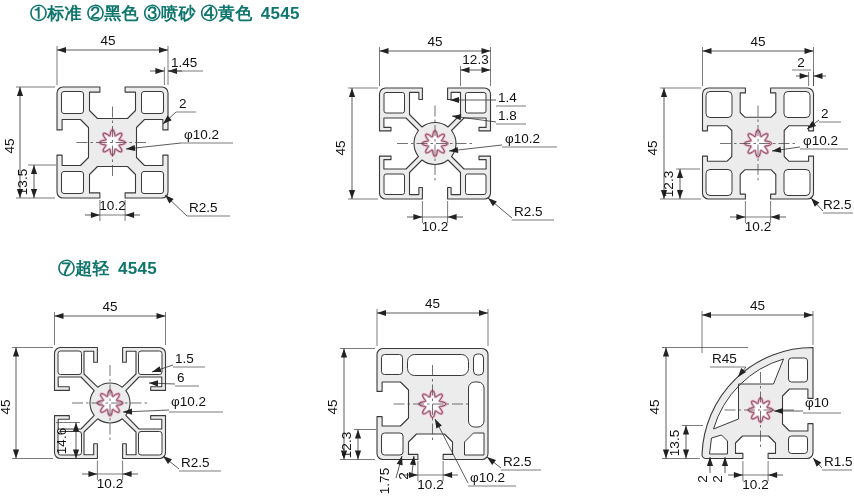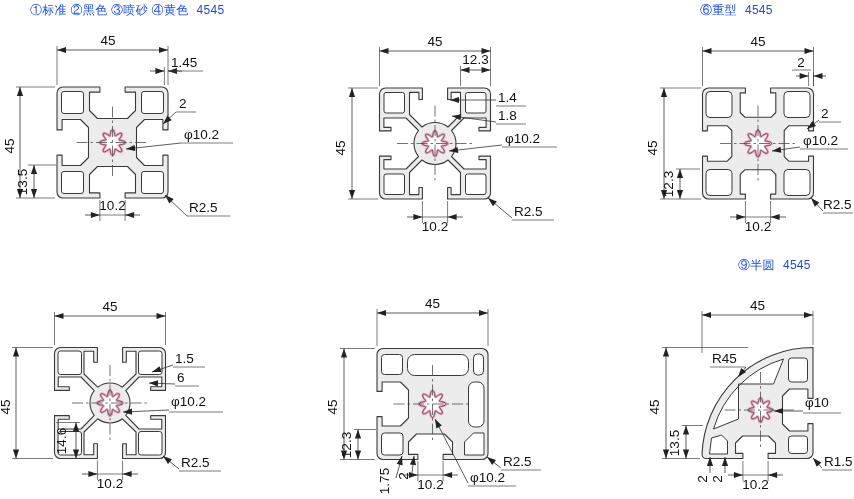--- a/index.html
+++ b/index.html
@@ -1,18 +1,18 @@
 <!DOCTYPE html>
 <html><head>
 <meta charset="utf-8">
 <style>
   html,body{margin:0;padding:0;background:#fff;}
   .stage{position:relative;width:854px;height:499px;background:#fff;overflow:hidden;
          font-family:"Liberation Sans",sans-serif;}
-  .ttl{position:absolute;font-weight:normal;font-size:12px;color:#1d4ed8;white-space:nowrap;
+  .ttl{position:absolute;font-weight:bold;font-size:17px;color:#0f766e;white-space:nowrap;
        letter-spacing:.3px;}
   .ttl .code{margin-left:8px;}
   .panel{position:absolute;}
   svg{display:block;}
   .body{fill:#ececec;stroke:#3a3a3a;stroke-width:1.1;stroke-linejoin:round;}
   .hole{fill:#ffffff;stroke:#3a3a3a;stroke-width:1;stroke-linejoin:round;}
   .flw{fill:#ffffff;stroke:#f0a6c2;stroke-width:2.6;}
   .flw2{fill:none;stroke:#5a4a52;stroke-width:.9;}
   .cl{stroke:#444;stroke-width:.75;fill:none;stroke-dasharray:11 3 2.5 3;}
   .e{stroke:#444;stroke-width:.7;fill:none;}
@@ -27,22 +27,21 @@
 
   <svg width="0" height="0" style="position:absolute">
     <defs>
       <marker id="ar" markerWidth="11" markerHeight="9" refX="9.5" refY="4" orient="auto-start-reverse" markerUnits="userSpaceOnUse">
         <path d="M0.5,0.9 L9.5,4 L0.5,7.1 Z" fill="#222"></path>
       </marker>
     </defs>
   </svg>
 
   <div class="ttl" style="left:30px;top:2px"><span>①标准 ②黑色 ③喷砂 ④黄色</span><span class="code">4545</span></div>
-  <div class="ttl" style="left:700px;top:2px"><span>⑥重型</span><span class="code">4545</span></div>
-  <div class="ttl" style="left:738px;top:257px"><span>⑨半圆</span><span class="code">4545</span></div>
+  <div class="ttl" style="left:58px;top:257px"><span>⑦超轻</span><span class="code">4545</span></div>
 
   <div class="panel" style="left:0;top:0">
   <svg width="300" height="255">
     <g transform="translate(112.5,142.5)">
       <path id="b1" class="body" d="M-49.5 -55.5 L-12.6 -55.5 L-12.6 -50.4 L-23 -50.4 L-23 -32 L-15 -24 L15 -24 L23 -32 L23 -50.4 L12.6 -50.4 L12.6 -55.5 L49.5 -55.5 A6 6 0 0 1 55.5 -49.5 L55.5 -49.5 L55.5 -12.6 L50.4 -12.6 L50.4 -23 L32 -23 L24 -15 L24 15 L32 23 L50.4 23 L50.4 12.6 L55.5 12.6 L55.5 49.5 A6 6 0 0 1 49.5 55.5 L49.5 55.5 L12.6 55.5 L12.6 50.4 L23 50.4 L23 32 L15 24 L-15 24 L-23 32 L-23 50.4 L-12.6 50.4 L-12.6 55.5 L-49.5 55.5 A6 6 0 0 1 -55.5 49.5 L-55.5 49.5 L-55.5 12.6 L-50.4 12.6 L-50.4 23 L-32 23 L-24 15 L-24 -15 L-32 -23 L-50.4 -23 L-50.4 -12.6 L-55.5 -12.6 L-55.5 -49.5 A6 6 0 0 1 -49.5 -55.5 Z"></path>
       <rect class="hole" x="-51" y="-51" width="22" height="22" rx="2.5"></rect>
       <rect class="hole" x="29" y="-51" width="22" height="22" rx="2.5"></rect>
       <rect class="hole" x="29" y="29" width="22" height="22" rx="2.5"></rect>
       <rect class="hole" x="-51" y="29" width="22" height="22" rx="2.5"></rect>
       <path id="f1" class="flw" d="M12.90 0.00 L12.66 0.62 L11.99 1.18 L10.99 1.63 L9.81 1.95 L8.62 2.16 L7.61 2.31 L6.89 2.47 L6.56 2.72 L6.62 3.13 L7.01 3.75 L7.63 4.57 L8.31 5.56 L8.92 6.62 L9.32 7.64 L9.39 8.51 L9.12 9.12 L8.51 9.39 L7.64 9.32 L6.62 8.92 L5.56 8.31 L4.57 7.63 L3.75 7.01 L3.13 6.62 L2.72 6.56 L2.47 6.89 L2.31 7.61 L2.16 8.62 L1.95 9.81 L1.63 10.99 L1.18 11.99 L0.62 12.66 L0.00 12.90 L-0.62 12.66 L-1.18 11.99 L-1.63 10.99 L-1.95 9.81 L-2.16 8.62 L-2.31 7.61 L-2.47 6.89 L-2.72 6.56 L-3.13 6.62 L-3.75 7.01 L-4.57 7.63 L-5.56 8.31 L-6.62 8.92 L-7.64 9.32 L-8.51 9.39 L-9.12 9.12 L-9.39 8.51 L-9.32 7.64 L-8.92 6.62 L-8.31 5.56 L-7.63 4.57 L-7.01 3.75 L-6.62 3.13 L-6.56 2.72 L-6.89 2.47 L-7.61 2.31 L-8.62 2.16 L-9.81 1.95 L-10.99 1.63 L-11.99 1.18 L-12.66 0.62 L-12.90 0.00 L-12.66 -0.62 L-11.99 -1.18 L-10.99 -1.63 L-9.81 -1.95 L-8.62 -2.16 L-7.61 -2.31 L-6.89 -2.47 L-6.56 -2.72 L-6.62 -3.13 L-7.01 -3.75 L-7.63 -4.57 L-8.31 -5.56 L-8.92 -6.62 L-9.32 -7.64 L-9.39 -8.51 L-9.12 -9.12 L-8.51 -9.39 L-7.64 -9.32 L-6.62 -8.92 L-5.56 -8.31 L-4.57 -7.63 L-3.75 -7.01 L-3.13 -6.62 L-2.72 -6.56 L-2.47 -6.89 L-2.31 -7.61 L-2.16 -8.62 L-1.95 -9.81 L-1.63 -10.99 L-1.18 -11.99 L-0.62 -12.66 L-0.00 -12.90 L0.62 -12.66 L1.18 -11.99 L1.63 -10.99 L1.95 -9.81 L2.16 -8.62 L2.31 -7.61 L2.47 -6.89 L2.72 -6.56 L3.13 -6.62 L3.75 -7.01 L4.57 -7.63 L5.56 -8.31 L6.62 -8.92 L7.64 -9.32 L8.51 -9.39 L9.12 -9.12 L9.39 -8.51 L9.32 -7.64 L8.92 -6.62 L8.31 -5.56 L7.63 -4.57 L7.01 -3.75 L6.62 -3.13 L6.56 -2.72 L6.89 -2.47 L7.61 -2.31 L8.62 -2.16 L9.81 -1.95 L10.99 -1.63 L11.99 -1.18 L12.66 -0.62 L12.90 -0.00 Z"></path>

